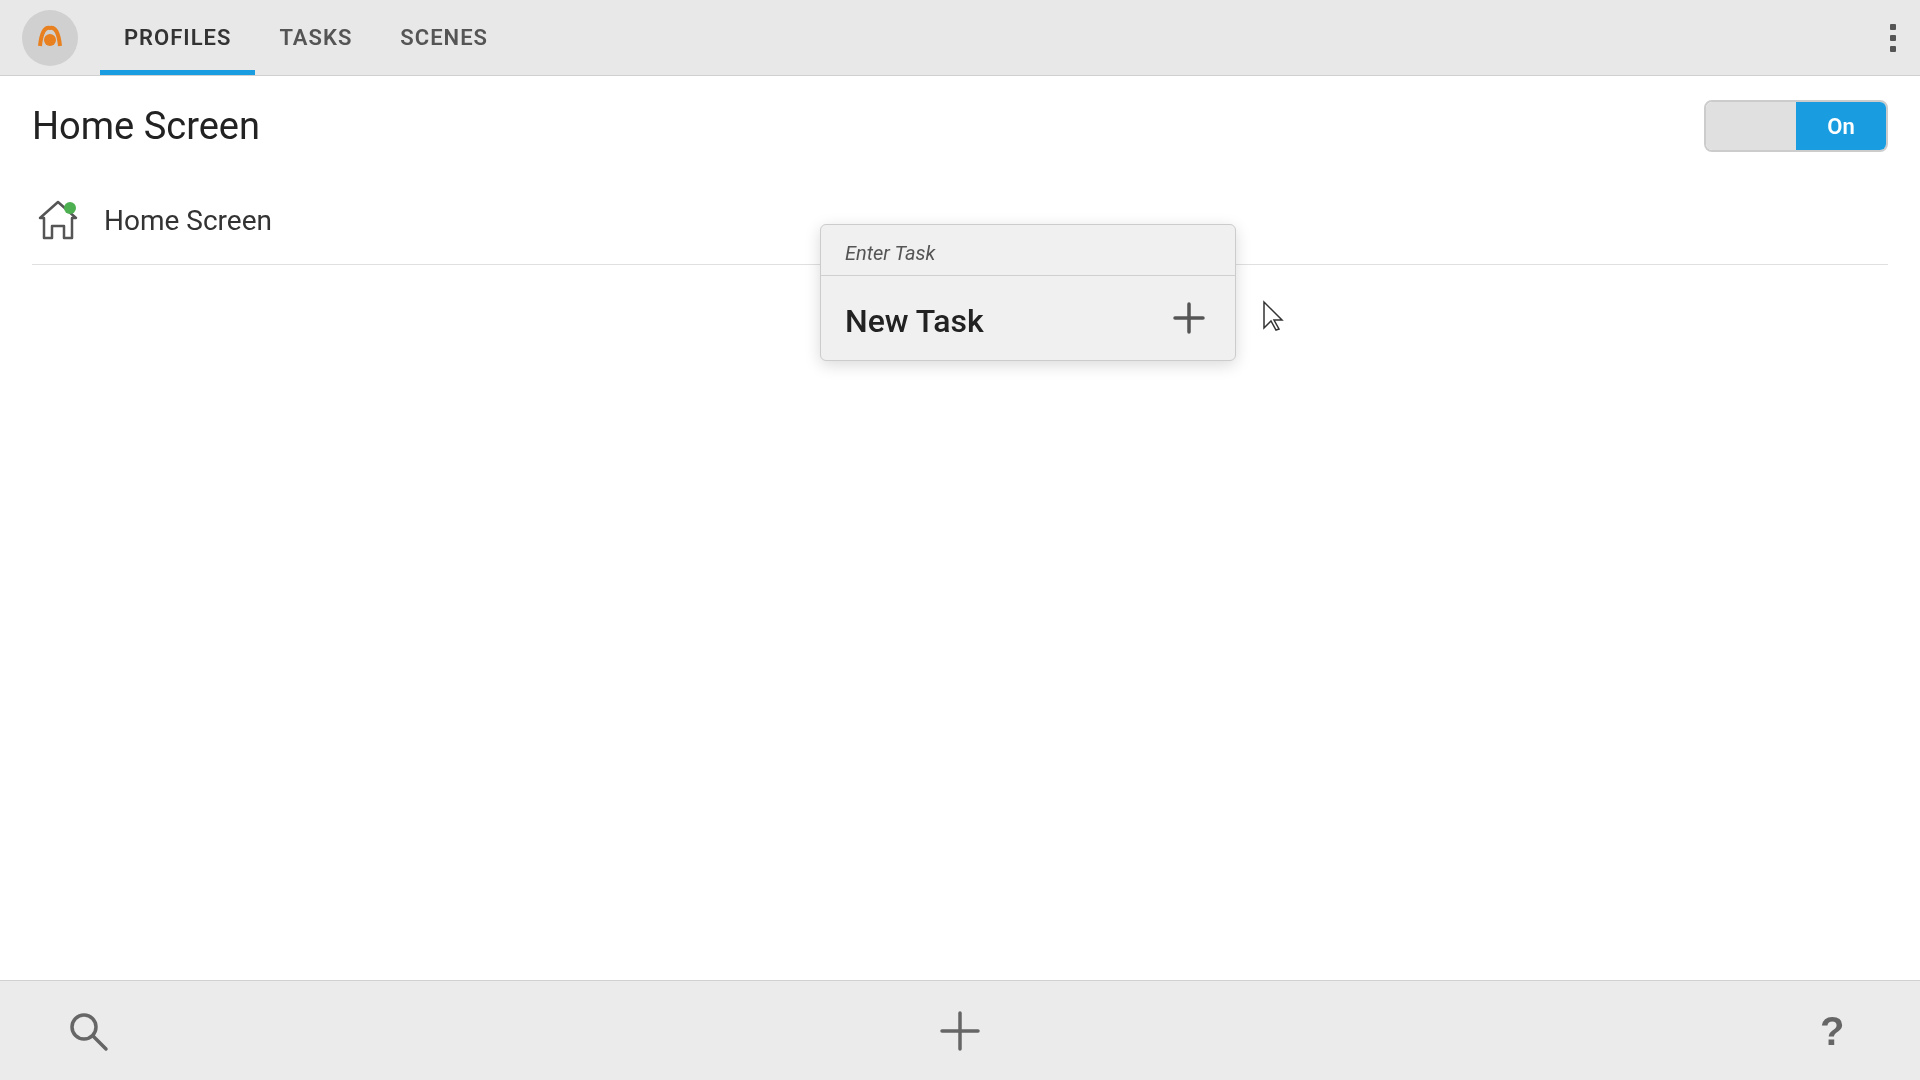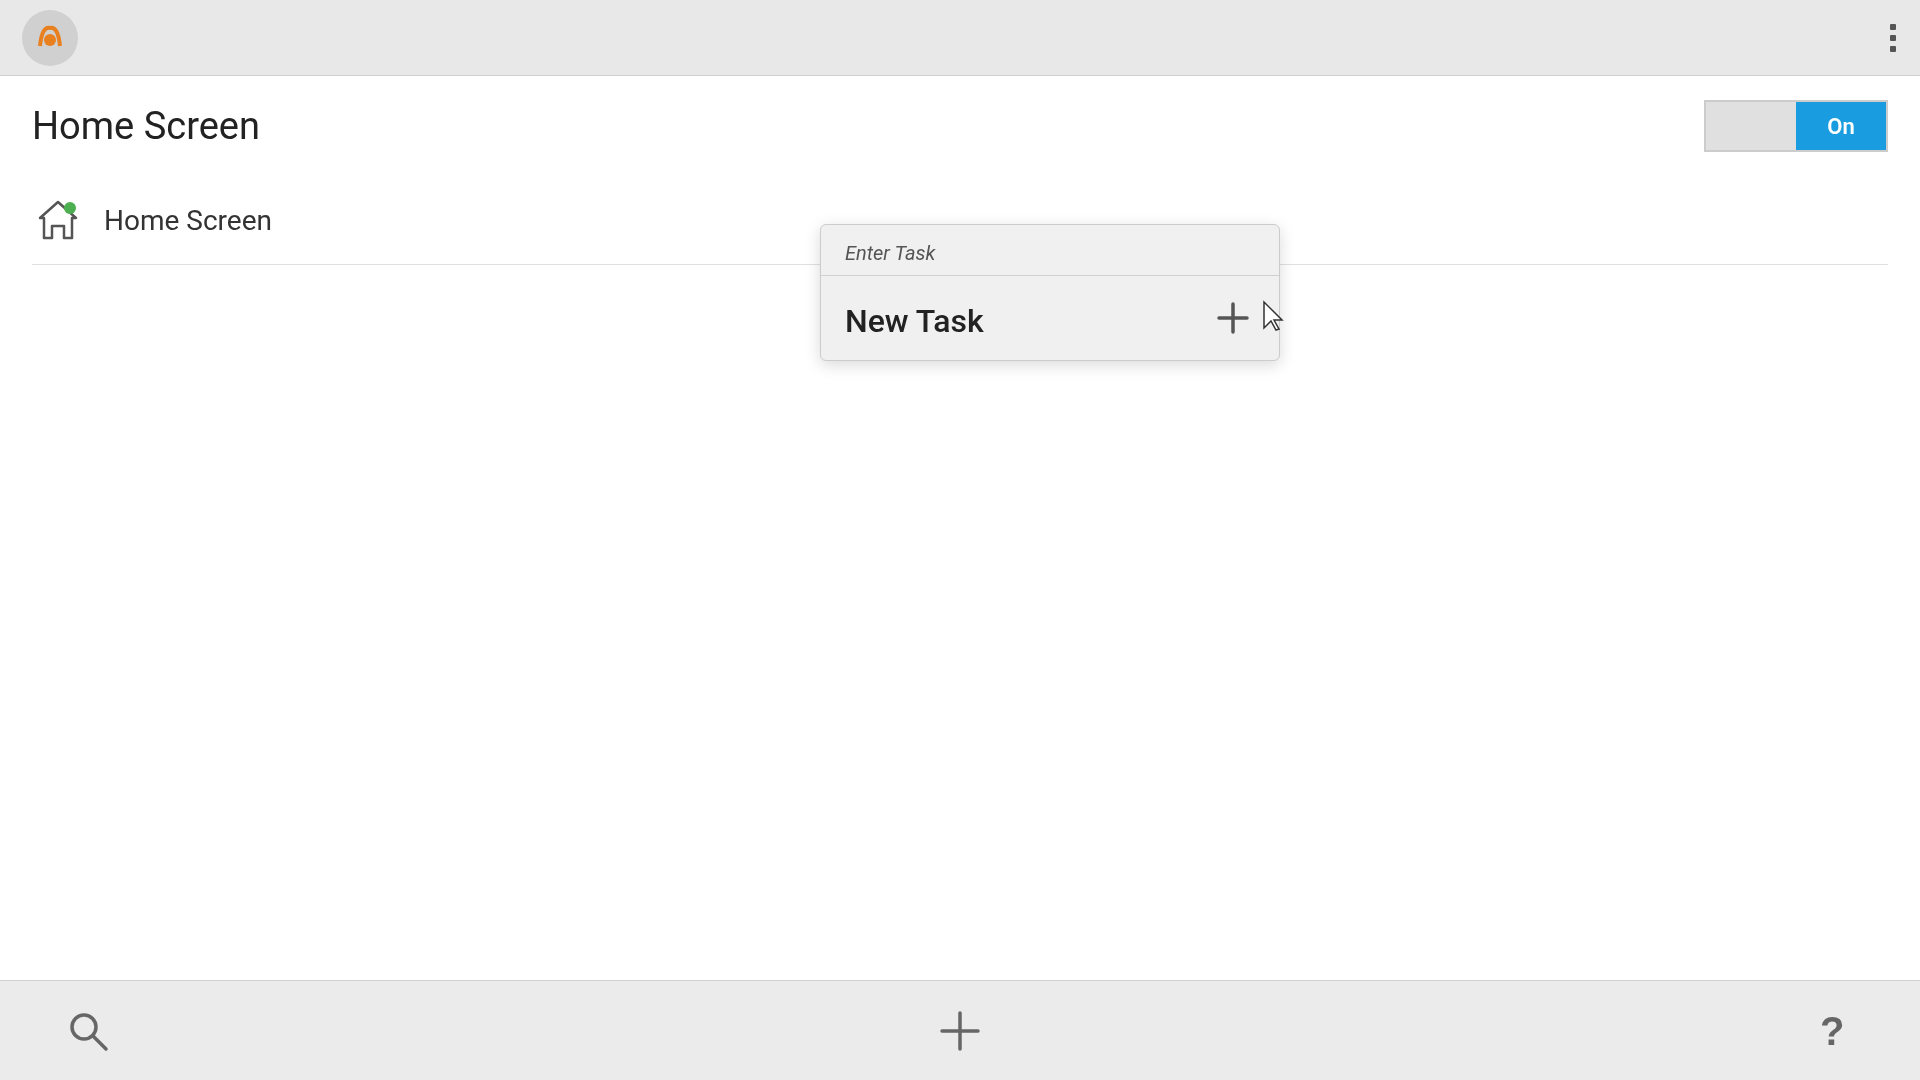--- a/index.html
+++ b/index.html
@@ -99,21 +99,21 @@
       font-size: 38px;
       font-weight: 400;
       color: #222;
     }
 
     .toggle-container {
       display: flex;
       align-items: flex-end;
       height: 52px;
       border: 2px solid #ccc;
-      border-radius: 0;
+      border-radius: 8px;
       overflow: hidden;
     }
 
     .toggle-off {
       width: 90px;
       height: 100%;
       background: #e0e0e0;
       display: flex;
       align-items: center;
       justify-content: center;
@@ -166,21 +166,21 @@
     .profile-name {
       font-size: 28px;
       color: #333;
     }
 
     
     .dropdown-popup {
       position: absolute;
       left: 820px;
       top: 48px;
-      width: 460px;
+      width: 416px;
       background: #f0f0f0;
       border: 1px solid #ccc;
       border-radius: 6px;
       box-shadow: 0 4px 16px rgba(0,0,0,0.15);
       z-index: 100;
     }
 
     .dropdown-header {
       padding: 16px 24px 10px 24px;
       font-size: 20px;
@@ -262,20 +262,31 @@
 <div class="top-nav">
 
   <div class="app-logo">
     <svg viewBox="0 0 60 60" xmlns="http://www.w3.org/2000/svg">
       <circle cx="30" cy="30" r="28" fill="#d0d0d0"></circle>
       <path d="M20 38 Q22 18 30 20 Q38 18 40 38" fill="none" stroke="#e88020" stroke-width="4"></path>
       <circle cx="30" cy="32" r="6" fill="#e88020"></circle>
     </svg>
   </div>
 
+  <div class="nav-tabs">
+    <div class="nav-tab active">
+      <span>PROFILES</span>
+    </div>
+    <div class="nav-tab">
+      <span>TASKS</span>
+    </div>
+    <div class="nav-tab">
+      <span>SCENES</span>
+    </div>
+  </div>
 
   <div class="nav-more">
     <div class="nav-more-dot"></div>
     <div class="nav-more-dot"></div>
     <div class="nav-more-dot"></div>
   </div>
 </div>
 
 <div class="page-header">
   <h1 class="page-title">Home Screen</h1>

